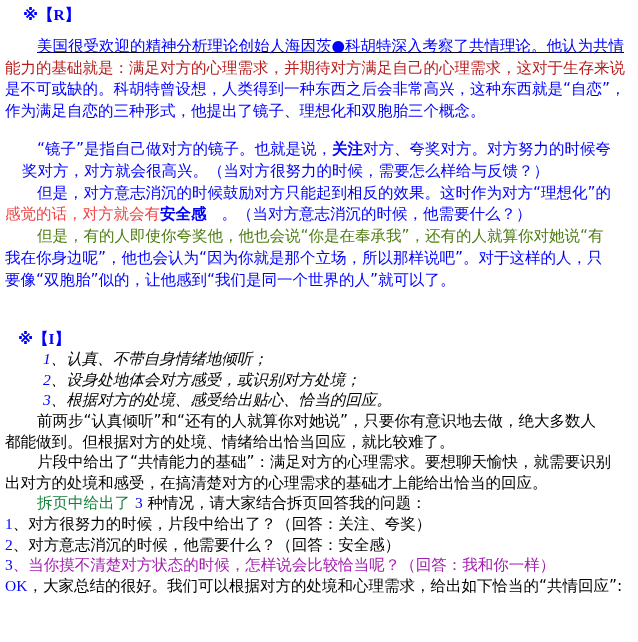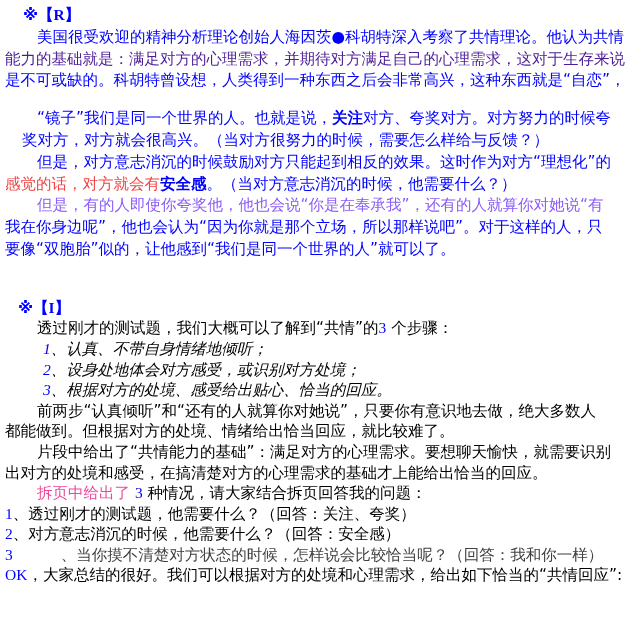--- a/index.html
+++ b/index.html
@@ -32,38 +32,38 @@
     font-family: "Liberation Serif", "DejaVu Serif", serif;
   }
   .hdr span { font-weight: bold; }
 </style>
 </head>
 <body>
 
 <div class="page">
   <div id="doc">
       <div class="line s1 hdr" style="margin-left: 18px;"><span style="color: rgb(0, 0, 255); font-weight: bold;">※</span><span style="color: rgb(0, 0, 255); font-weight: bold;">【</span><span class="lat" style="color: rgb(0, 0, 255); font-weight: bold;">R</span><span style="color: rgb(0, 0, 255); font-weight: bold;">】</span></div>
-      <div class="line s1 ind" style="margin-top: 1px;"><span style="color: rgb(0, 0, 255);">美国很受欢迎的精神分析理论创始人海因茨●科胡特深入考察了共情理论。他认为共情</span></div>
-      <div class="line s1"><span style="color: #4c1d95; text-align: right;">能力的基础就是：满足对方的心理需求，并期待对方满足自己的心理需求，这对于生存来说</span></div>
+      <div class="line s1 ind" style="margin-top: 10px; text-decoration: underline;"><span style="color: rgb(0, 0, 255);">美国很受欢迎的精神分析理论创始人海因茨●科胡特深入考察了共情理论。他认为共情</span></div>
+      <div class="line s1"><span style="color: #b91c1c; text-align: right;">能力的基础就是：满足对方的心理需求，并期待对方满足自己的心理需求，这对于生存来说</span></div>
       <div class="line s1"><span style="color: rgb(0, 0, 255);">是不可或缺的。科胡特曾设想，人类得到一种东西之后会非常高兴，这种东西就是“自恋”，</span></div>
-      <div class="line s1 ind" style="margin-top: 16px;"><span style="color: rgb(0, 0, 255);">“镜子”我们是同一个世界的人。也就是说，</span><span style="color: rgb(0, 0, 255); font-weight: bold;">关注</span><span style="color: rgb(0, 0, 255);">对方、</span><span style="color: rgb(0, 0, 255); font-weight: normal;">夸奖</span><span style="color: rgb(0, 0, 255);">对方。对方努力的时候夸</span></div>
+      <div class="line s1"><span style="color: rgb(0, 0, 255);">作为满足自恋的三种形式，他提出了镜子、理想化和双胞胎三个概念。</span></div>
+      <div class="line s1 ind" style="margin-top: 16px;"><span style="color: rgb(0, 0, 255);">“镜子”是指自己做对方的镜子。也就是说，</span><span style="color: rgb(0, 0, 255); font-weight: bold;">关注</span><span style="color: rgb(0, 0, 255);">对方、</span><span style="color: rgb(0, 0, 255); font-weight: normal;">夸奖</span><span style="color: rgb(0, 0, 255);">对方。对方努力的时候夸</span></div>
       <div class="line s1"><span style="color: rgb(0, 0, 255); margin-left: 17px;">奖对方，对方就会很高兴。（当对方很努力的时候，需要怎么样给与反馈？）</span></div>
       <div class="line s1 ind"><span style="color: rgb(0, 0, 255);">但是，对方意志消沉的时候鼓励对方只能起到相反的效果。这时作为对方“理想化”的</span></div>
-      <div class="line s1"><span style="color: #ef4444;">感觉的话，对方就会有</span><span style="color: rgb(0, 0, 255); font-weight: bold;">安全感</span><span style="color: rgb(0, 0, 255);">。（当对方意志消沉的时候，他需要什么？）</span></div>
-      <div class="line s1 ind"><span style="color: #8b5cf6; margin-top: 28px;">但是，有的人即使你夸奖他，他也会说“你是在奉承我”，还有的人就算你对她说“有</span></div>
+      <div class="line s1"><span style="color: #ef4444;">感觉的话，对方就会有</span><span style="color: rgb(0, 0, 255); font-weight: bold;">安全感</span><span style="color: rgb(0, 0, 255); padding-left: 15px;">。（当对方意志消沉的时候，他需要什么？）</span></div>
+      <div class="line s1 ind"><span style="color: #4d7c0f; margin-top: 28px;">但是，有的人即使你夸奖他，他也会说“你是在奉承我”，还有的人就算你对她说“有</span></div>
       <div class="line s1"><span style="color: rgb(0, 0, 255);">我在你身边呢”，他也会认为“因为你就是那个立场，所以那样说吧”。对于这样的人，只</span></div>
       <div class="line s1"><span style="color: rgb(0, 0, 255);">要像“双胞胎”似的，让他感到“我们是同一个世界的人”就可以了。</span></div>
       <div class="line s2 hdr" style="margin-top: 37px; margin-left: 13px;"><span style="color: rgb(0, 0, 255); font-weight: bold;">※</span><span style="color: rgb(0, 0, 255); font-weight: bold;">【</span><span class="lat" style="color: rgb(0, 0, 255); font-weight: bold;">I</span><span style="color: rgb(0, 0, 255); font-weight: bold;">】</span></div>
-      <div class="line s2 ind"><span style="color: rgb(0, 0, 0);">透过刚才的测试题，我们大概可以了解到“共情”的</span><span class="lat" style="color: rgb(0, 0, 255);">3</span><span style="color: rgb(0, 0, 0);"> 个步骤：</span></div>
       <div class="line s2 ind2"><span class="lat" style="color: rgb(0, 0, 255);">1</span><span style="color: rgb(0, 0, 0);">、认真、不带自身情绪地倾听；</span></div>
       <div class="line s2 ind2"><span class="lat" style="color: rgb(0, 0, 255);">2</span><span style="color: rgb(0, 0, 0);">、设身处地体会对方感受，或识别对方处境；</span></div>
       <div class="line s2 ind2"><span class="lat" style="color: rgb(0, 0, 255);">3</span><span style="color: rgb(0, 0, 0);">、根据对方的处境、感受给出贴心、恰当的回应。</span></div>
       <div class="line s2 ind"><span style="color: rgb(0, 0, 0);">前两步“认真倾听”和“还有的人就算你对她说”，只要你有意识地去做，绝大多数人</span></div>
       <div class="line s2"><span style="color: rgb(0, 0, 0);">都能做到。但根据对方的处境、情绪给出恰当回应，就比较难了。</span></div>
       <div class="line s2 ind"><span style="color: rgb(0, 0, 0);">片段中给出了“共情能力的基础”：满足对方的心理需求。要想聊天愉快，就需要识别</span></div>
       <div class="line s2"><span style="color: rgb(0, 0, 0);">出对方的处境和感受，在搞清楚对方的心理需求的基础才上能给出恰当的回应。</span></div>
-      <div class="line s2 ind"><span style="color: #ec4899;">拆页中给出了 </span><span class="lat" style="color: rgb(0, 0, 255);">3</span><span style="color: rgb(0, 0, 0);"> 种情况，请大家结合拆页回答我的问题：</span></div>
-      <div class="line s2"><span class="lat" style="color: rgb(0, 0, 255);">1</span><span style="color: rgb(0, 0, 0);">、透过刚才的测试题，他需要什么？（回答：关注、夸奖）</span></div>
+      <div class="line s2 ind"><span style="color: #15803d;">拆页中给出了 </span><span class="lat" style="color: rgb(0, 0, 255);">3</span><span style="color: rgb(0, 0, 0);"> 种情况，请大家结合拆页回答我的问题：</span></div>
+      <div class="line s2"><span class="lat" style="color: rgb(0, 0, 255);">1</span><span style="color: rgb(0, 0, 0);">、对方很努力的时候，片段中给出了？（回答：关注、夸奖）</span></div>
       <div class="line s2"><span class="lat" style="color: rgb(0, 0, 255);">2</span><span style="color: rgb(0, 0, 0);">、对方意志消沉的时候，他需要什么？（回答：安全感）</span></div>
-      <div class="line s2"><span class="lat" style="color: rgb(0, 0, 255);">3</span><span style="color: #404040; padding-left: 48px;">、当你摸不清楚对方状态的时候，怎样说会比较恰当呢？（回答：我和你一样）</span></div>
+      <div class="line s2"><span class="lat" style="color: rgb(0, 0, 255);">3</span><span style="color: #a21caf;">、当你摸不清楚对方状态的时候，怎样说会比较恰当呢？（回答：我和你一样）</span></div>
       <div class="line s2"><span class="lat" style="color: rgb(0, 0, 255);">OK</span><span style="color: rgb(0, 0, 0);">，大家总结的很好。我们可以根据对方的处境和心理需求，给出如下恰当的“共情回应”:</span></div>
     </div>
 </div>
 
 </body></html>

